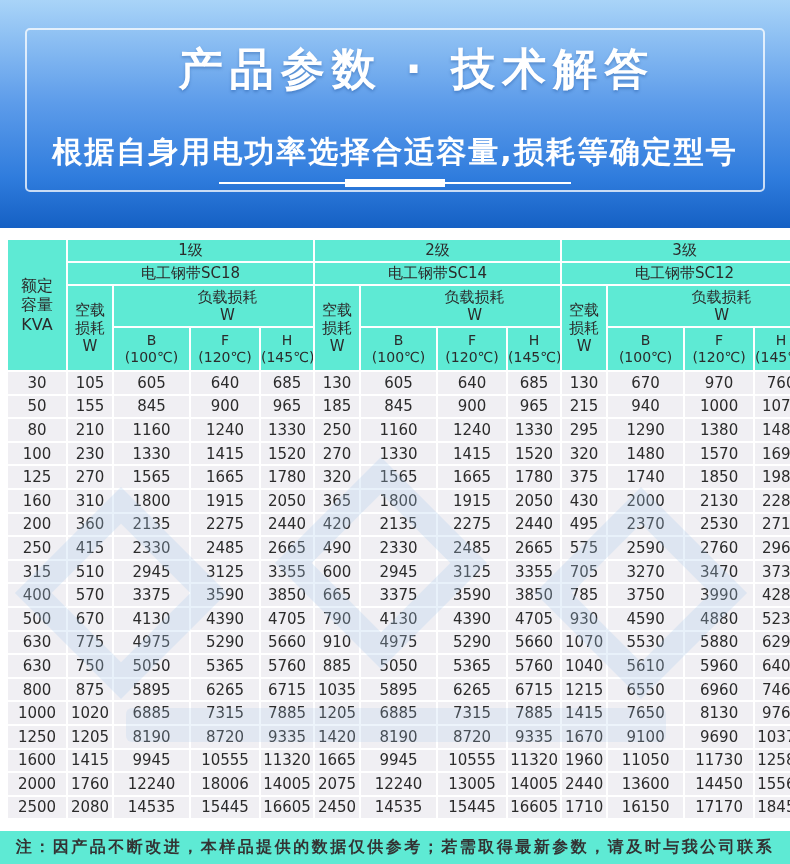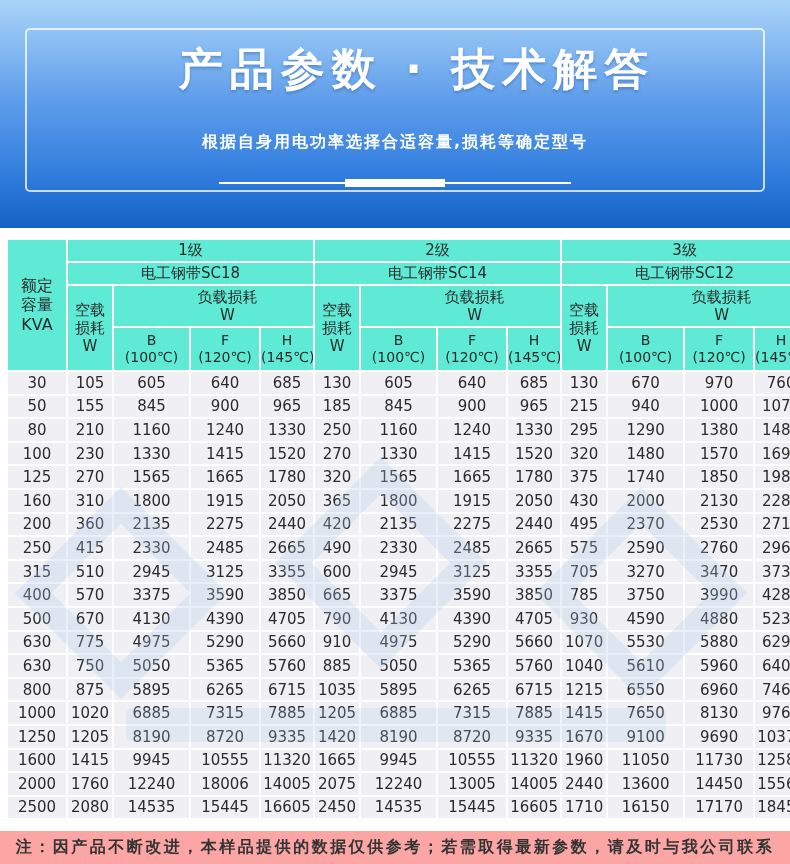--- a/index.html
+++ b/index.html
@@ -17,21 +17,21 @@
   }
   .banner-title {
     position:absolute; top:40px; left:0; width:100%;
     text-align:center; color:#ffffff; font-size:44px; font-weight:bold;
     letter-spacing:7px; text-shadow:0 2px 3px rgba(20,70,140,0.35);
     white-space:nowrap;
     padding-left:44px;
   }
   .banner-subtitle {
     position:absolute; top:132px; left:0; width:100%;
-    text-align:center; color:#ffffff; font-size:16px; font-weight:bold;
+    text-align:center; color:#ffffff; font-size:30px; font-weight:bold;
     letter-spacing:2px; white-space:nowrap;
   }
   .banner-divider { position:absolute; top:178px; left:0; width:100%; height:10px; }
   .banner-divider .thin {
     position:absolute; top:4px; left:50%; margin-left:-176px;
     width:352px; height:2px; background:#ffffff;
   }
   .banner-divider .thick {
     position:absolute; top:1px; left:50%; margin-left:-50px;
     width:100px; height:8px; background:#ffffff;
@@ -59,21 +59,21 @@
   
   .watermark { position:absolute; left:0; top:220px; width:778px; height:330px; pointer-events:none; z-index:2; }
   .wm-diamond {
     position:absolute; width:150px; height:150px;
     border:26px solid rgba(173,205,238,0.28); transform:rotate(45deg);
   }
   .wm-bar { position:absolute; height:34px; background:rgba(173,205,238,0.22); border-radius:6px; }
 
   
   .note-bar {
-    margin:11px 0 0 0; width:790px; height:33px; background:#fca5a5;
+    margin:11px 0 0 0; width:790px; height:33px; background:#5eead4;
     display:flex; align-items:center; justify-content:center;
   }
   .note-text { color:#333333; font-size:16px; font-weight:bold; letter-spacing:2.5px; white-space:nowrap; }
 </style>
 </head>
 <body>
 
 <div class="page">
 
   <div class="banner">

